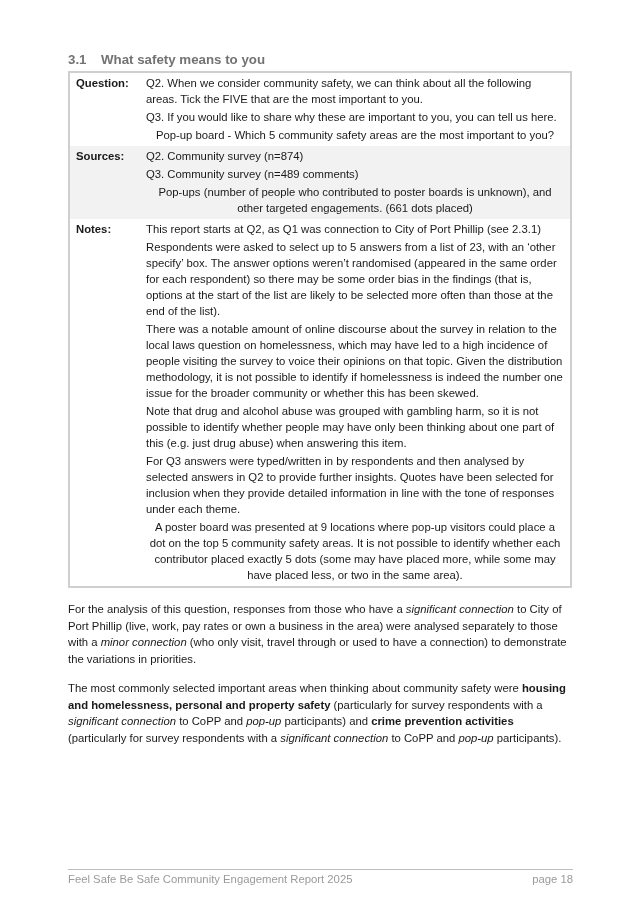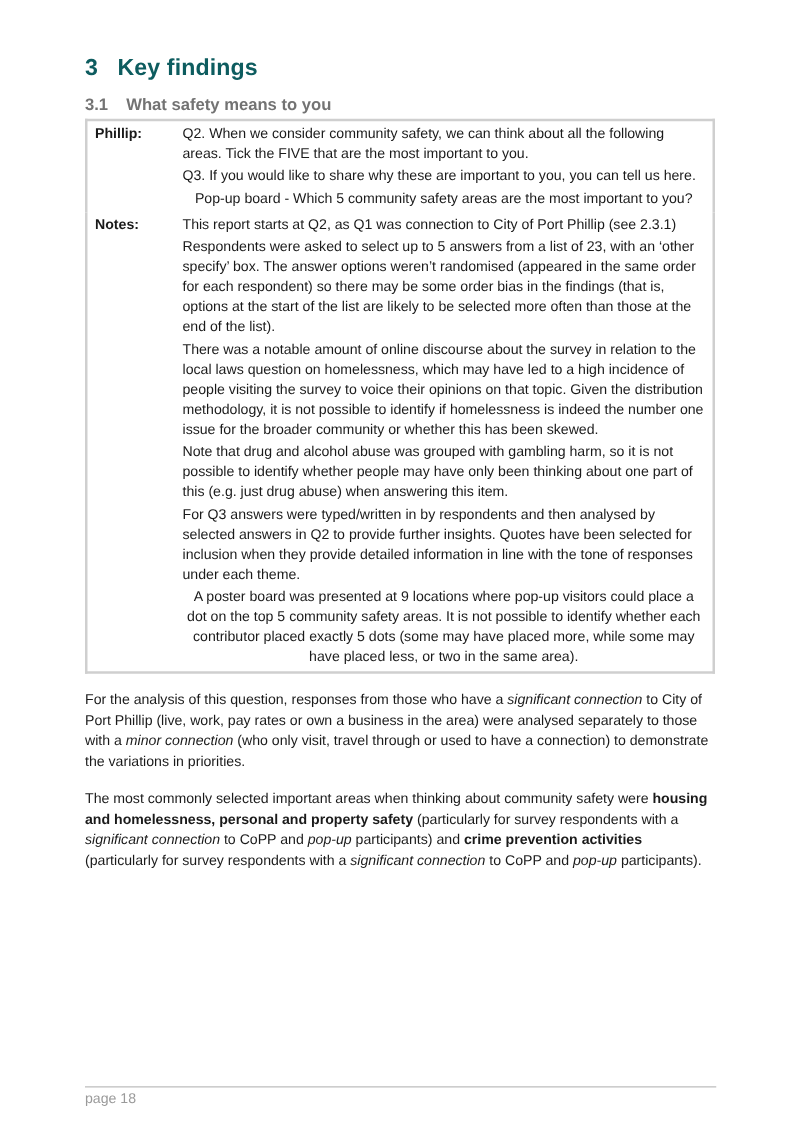--- a/index.html
+++ b/index.html
@@ -80,32 +80,39 @@
       font-size: 11.3px;
       color: #9a9a9a;
       display: flex;
       justify-content: space-between;
     }
   </style>
 </head>
 <body>
 
 <div class="page">
-  <h1><span class="num">3</span><span>Key findings</span></h1>
 
   <h2><span class="num">3.1</span><span>What safety means to you</span></h2>
 
   <table class="info">
     <tbody>
         <tr>
-      <td class="label">Phillip:</td>
+      <td class="label">Question:</td>
       <td>
         <p>Q2. When we consider community safety, we can think about all the following areas. Tick the FIVE that are the most important to you.</p>
         <p>Q3. If you would like to share why these are important to you, you can tell us here.</p>
         <p>Pop-up board - Which 5 community safety areas are the most important to you?</p>
+      </td>
+    </tr>
+    <tr class="shaded">
+      <td class="label">Sources:</td>
+      <td>
+        <p>Q2. Community survey (n=874)</p>
+        <p>Q3. Community survey (n=489 comments)</p>
+        <p>Pop-ups (number of people who contributed to poster boards is unknown), and other targeted engagements. (661 dots placed)</p>
       </td>
     </tr>
     <tr>
       <td class="label">Notes:</td>
       <td>
         <p>This report starts at Q2, as Q1 was connection to City of Port Phillip (see 2.3.1)</p>
         <p>Respondents were asked to select up to 5 answers from a list of 23, with an ‘other specify’ box. The answer options weren’t randomised (appeared in the same order for each respondent) so there may be some order bias in the findings (that is, options at the start of the list are likely to be selected more often than those at the end of the list).</p>
         <p>There was a notable amount of online discourse about the survey in relation to the local laws question on homelessness, which may have led to a high incidence of people visiting the survey to voice their opinions on that topic. Given the distribution methodology, it is not possible to identify if homelessness is indeed the number one issue for the broader community or whether this has been skewed.</p>
         <p>Note that drug and alcohol abuse was grouped with gambling harm, so it is not possible to identify whether people may have only been thinking about one part of this (e.g. just drug abuse) when answering this item.</p>
         <p>For Q3 answers were typed/written in by respondents and then analysed by selected answers in Q2 to provide further insights. Quotes have been selected for inclusion when they provide detailed information in line with the tone of responses under each theme.</p>
@@ -114,14 +121,15 @@
     </tr>
   </tbody>
     </table>
 
   <p class="para"><span>For the analysis of this question, responses from those who have a </span><em>significant connection</em><span> to City of Port Phillip (live, work, pay rates or own a business in the area) were analysed separately to those with a </span><em>minor connection</em><span> (who only visit, travel through or used to have a connection) to demonstrate the variations in priorities.</span></p>
 
   <p class="para"><span>The most commonly selected important areas when thinking about community safety were </span><b>housing and homelessness, personal and property safety</b><span> (particularly for survey respondents with a </span><em>significant connection</em><span> to CoPP and </span><em>pop-up</em><span> participants) and </span><b>crime prevention activities</b><span> (particularly for survey respondents with a </span><em>significant connection</em><span> to CoPP and </span><em>pop-up</em><span> participants).</span></p>
 </div>
 
 <div class="footer">
+  <span>Feel Safe Be Safe Community Engagement Report 2025</span>
   <span>page 18</span>
 </div>
 
 </body></html>

